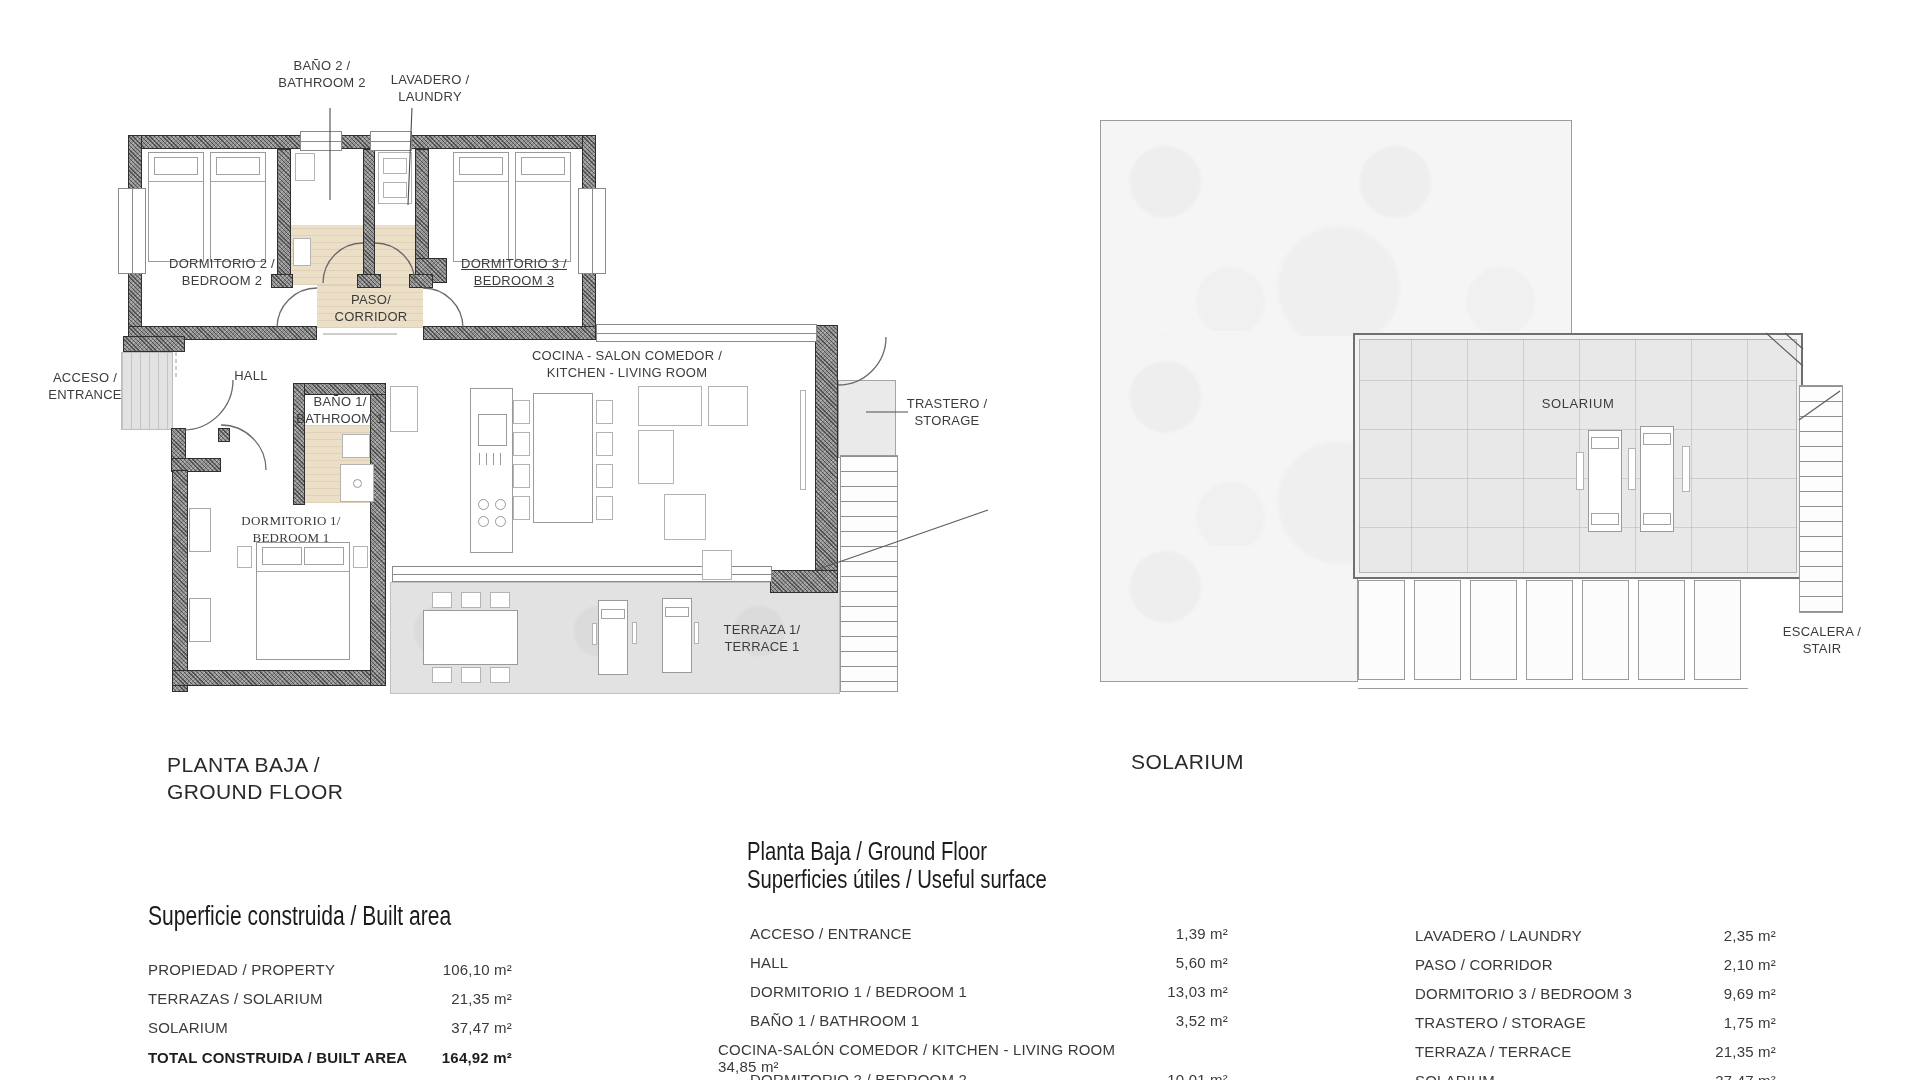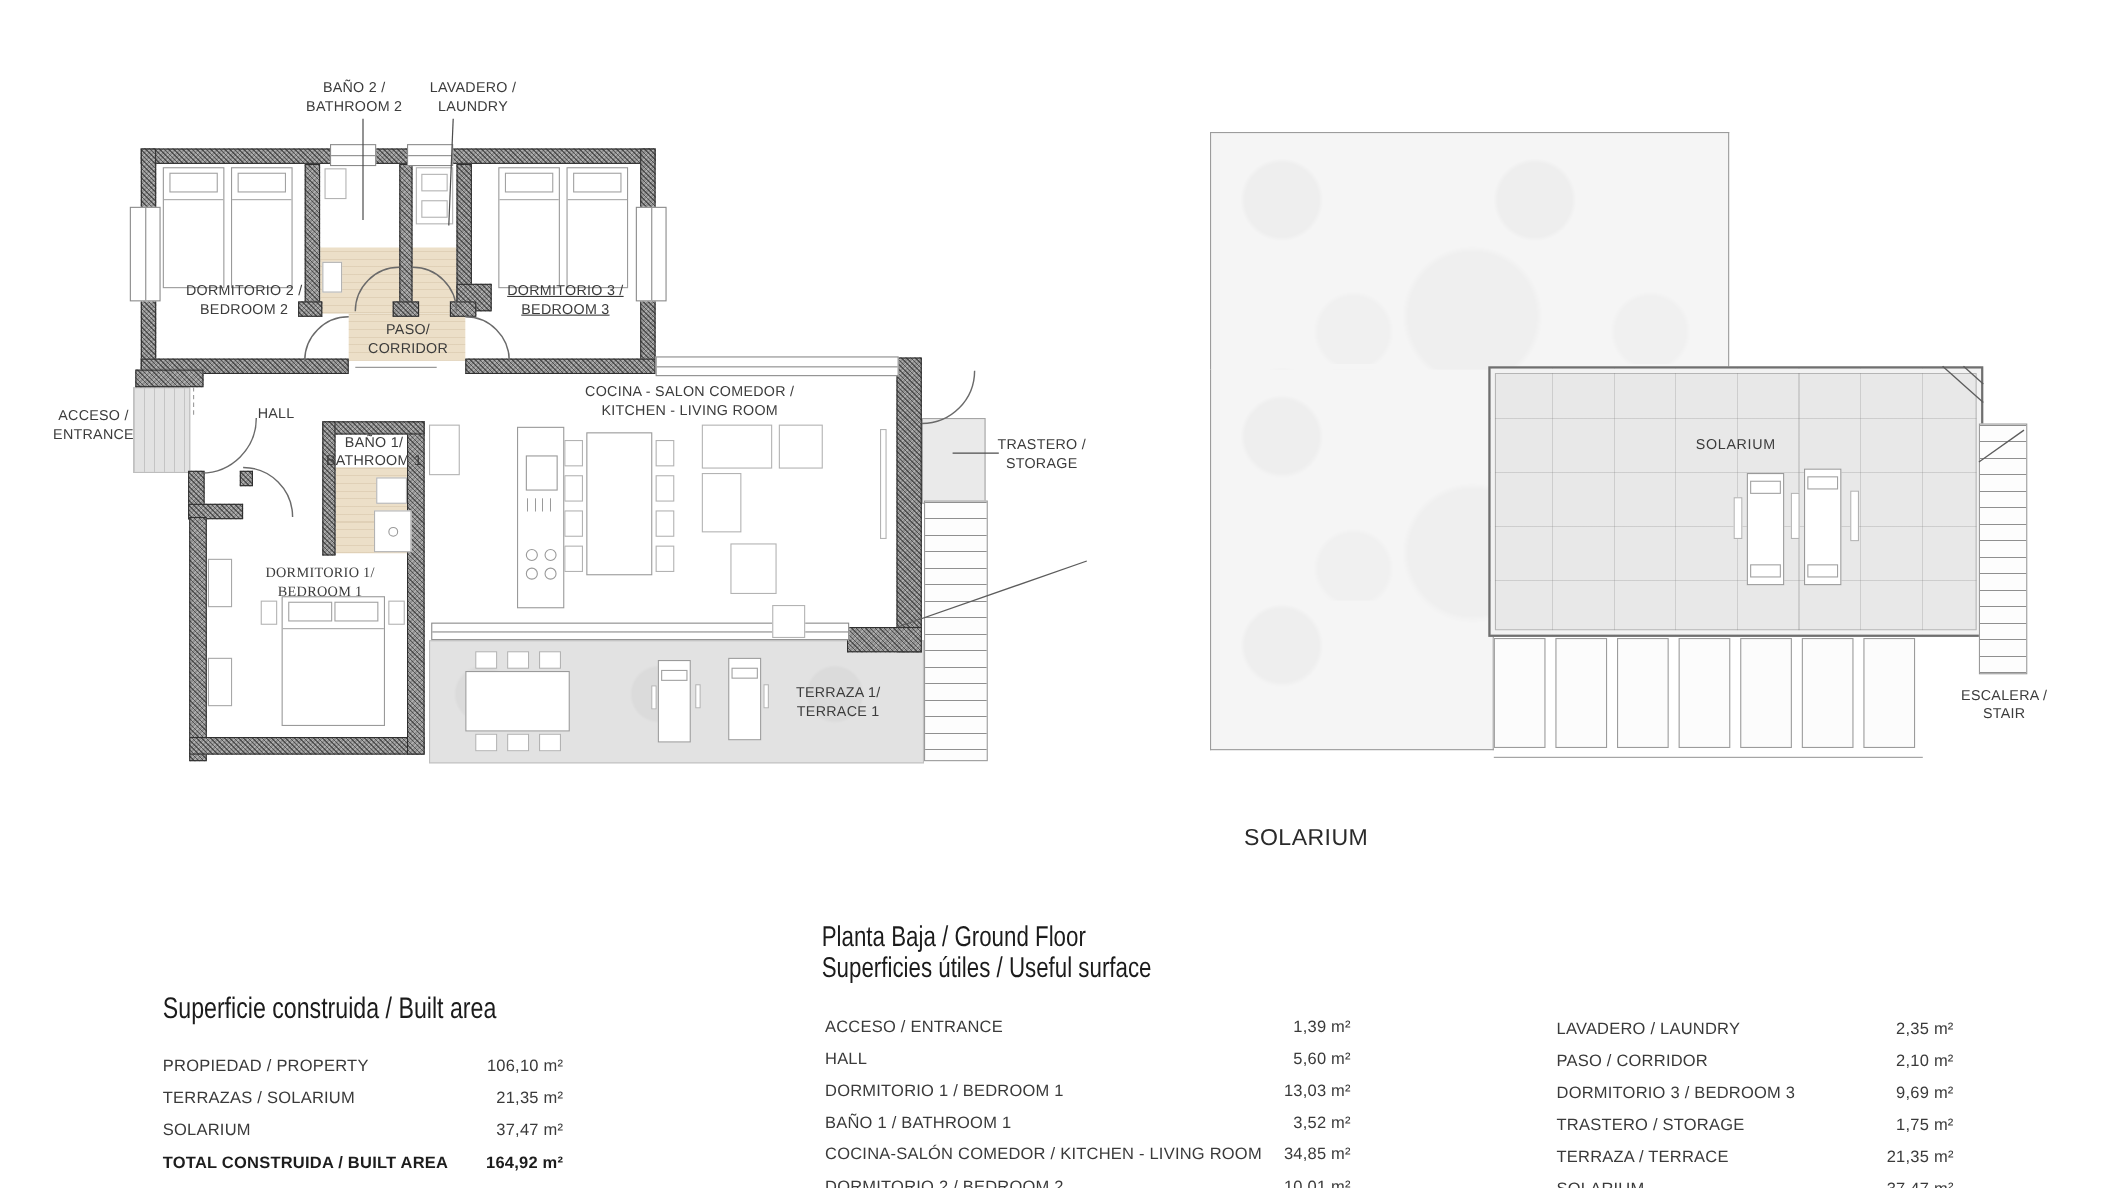--- a/index.html
+++ b/index.html
@@ -173,21 +173,21 @@
     <div class="furn" style="left:598px;top:600px;width:30px;height:75px;">
         <div style="position:absolute;left:2px;top:8px;right:2px;height:8px;border:1px solid #a2a2a2;"></div>
       </div>
     <div class="furn" style="left:662px;top:598px;width:30px;height:75px;">
         <div style="position:absolute;left:2px;top:8px;right:2px;height:8px;border:1px solid #a2a2a2;"></div>
       </div>
     <div class="furn-l" style="left:592px;top:623px;width:5px;height:22px;"></div>
     <div class="furn-l" style="left:632px;top:622px;width:5px;height:22px;"></div>
     <div class="furn-l" style="left:694px;top:622px;width:5px;height:22px;"></div>
 
-    <div class="label" style="left:322px;top:72px;">BAÑO 2 /
+    <div class="label" style="left:322px;top:58px;">BAÑO 2 /
 BATHROOM 2</div>
     <div class="label" style="left:430px;top:72px;">LAVADERO /
 LAUNDRY</div>
     <div class="label" style="left:222px;top:256px;">DORMITORIO 2 /
 BEDROOM 2</div>
     <div class="label" style="left:514px;top:256px;text-decoration:underline;">DORMITORIO 3 /
 BEDROOM 3</div>
     <div class="label" style="left:371px;top:292px;">PASO/
 CORRIDOR</div>
     <div class="label" style="left:85px;top:370px;">ACCESO /
@@ -258,20 +258,22 @@
       <path d="M1766,333 L1803,366"></path>
       <path d="M1785,333 L1803,349"></path>
       <path d="M1799,420 L1840,391"></path>
     </g>
     <g stroke="#9a9a9a" stroke-width="1">
       <path d="M323,334 L397,334"></path>
       <path d="M176,352 L176,378" stroke-dasharray="4 3"></path>
     </g>
   </svg>
 
+  <div class="plan-title" style="left:167px;top:751px;">PLANTA BAJA /
+GROUND FLOOR</div>
   <div class="plan-title" style="left:1131px;top:748px;">SOLARIUM</div>
 
   <div>
     <div class="tbl-heading" style="left:148px;top:901px;">Superficie construida / Built area</div>
     <div class="trow" style="left:148px;top:961px;width:364px;">
       <span>PROPIEDAD / PROPERTY</span>
         <span class="v">106,10 m²</span>
     </div>
     <div class="trow" style="left:148px;top:990px;width:364px;">
       <span>TERRAZAS / SOLARIUM</span>
@@ -299,21 +301,21 @@
         <span class="v">5,60 m²</span>
     </div>
     <div class="trow" style="left:750px;top:983px;width:478px;">
       <span>DORMITORIO 1 / BEDROOM 1</span>
         <span class="v">13,03 m²</span>
     </div>
     <div class="trow" style="left:750px;top:1012px;width:478px;">
       <span>BAÑO 1 / BATHROOM 1</span>
         <span class="v">3,52 m²</span>
     </div>
-    <div class="trow" style="left:750px;top:1041px;width:478px;">
+    <div class="trow" style="left:718px;top:1041px;width:478px;flex-direction:column;">
       <span>COCINA-SALÓN COMEDOR / KITCHEN - LIVING ROOM</span>
         <span class="v">34,85 m²</span>
     </div>
     <div class="trow" style="left:750px;top:1071px;width:478px;">
       <span>DORMITORIO 2 / BEDROOM 2</span>
         <span class="v">10,01 m²</span>
     </div>
   </div>
 
   <div>

